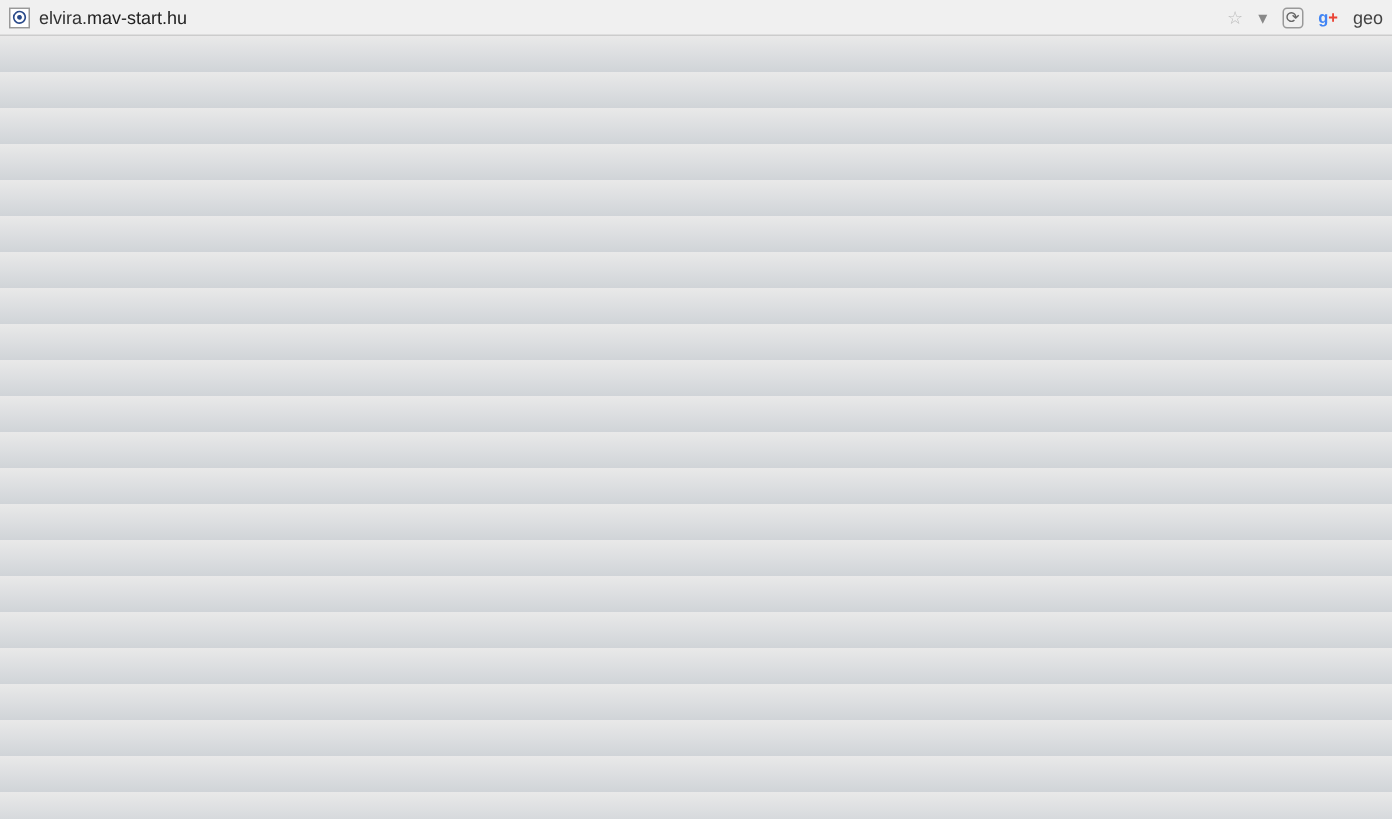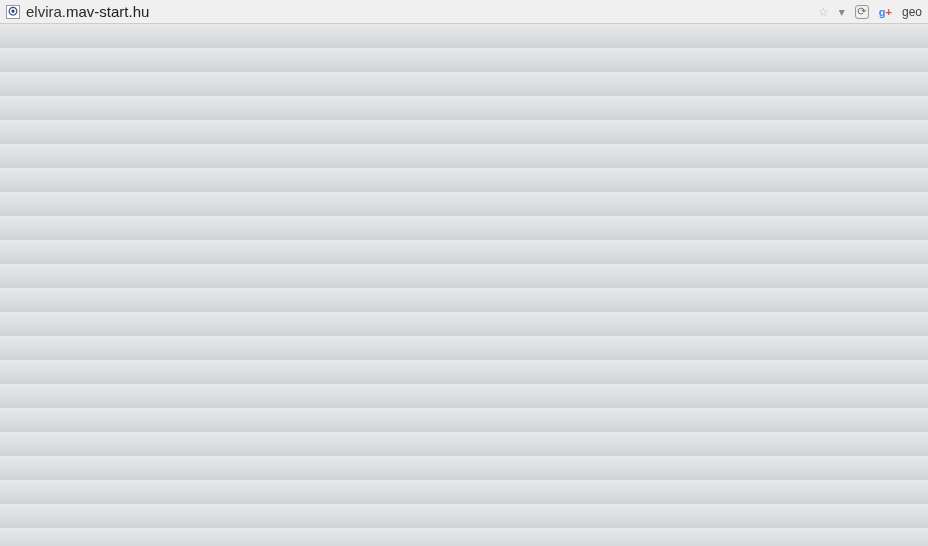--- a/index.html
+++ b/index.html
@@ -18,21 +18,21 @@
     padding: 0 6px;
     justify-content: space-between;
   }
   .browser-left { display:flex; align-items:center; gap:6px; }
   .favicon {
     width: 14px; height: 14px;
     background:#fff; border:1px solid #999;
     display:flex; align-items:center; justify-content:center;
     font-size:10px; font-weight:bold; color:#2a4a8a;
   }
-  .url { font-size:15px; color:#333; }
+  .url { font-size:12px; color:#333; }
   .url .host { color:#222; }
   .browser-right { display:flex; align-items:center; gap:10px; font-size:12px; color:#777; }
   .star { color:#bbb; }
   .reload { width:14px;height:14px;border:1px solid #999;border-radius:3px;display:flex;align-items:center;justify-content:center;font-size:11px;color:#666;}
   .google-icon { display:inline-flex; gap:0; font-size:11px; font-weight:bold;}
   .google-icon span:nth-child(1){color:#4285F4}
   .google-icon span:nth-child(2){color:#EA4335}
   .google-icon span:nth-child(3){color:#FBBC05}
   .google-icon span:nth-child(4){color:#34A853}
   .rtext{color:#444;font-size:12px;}

